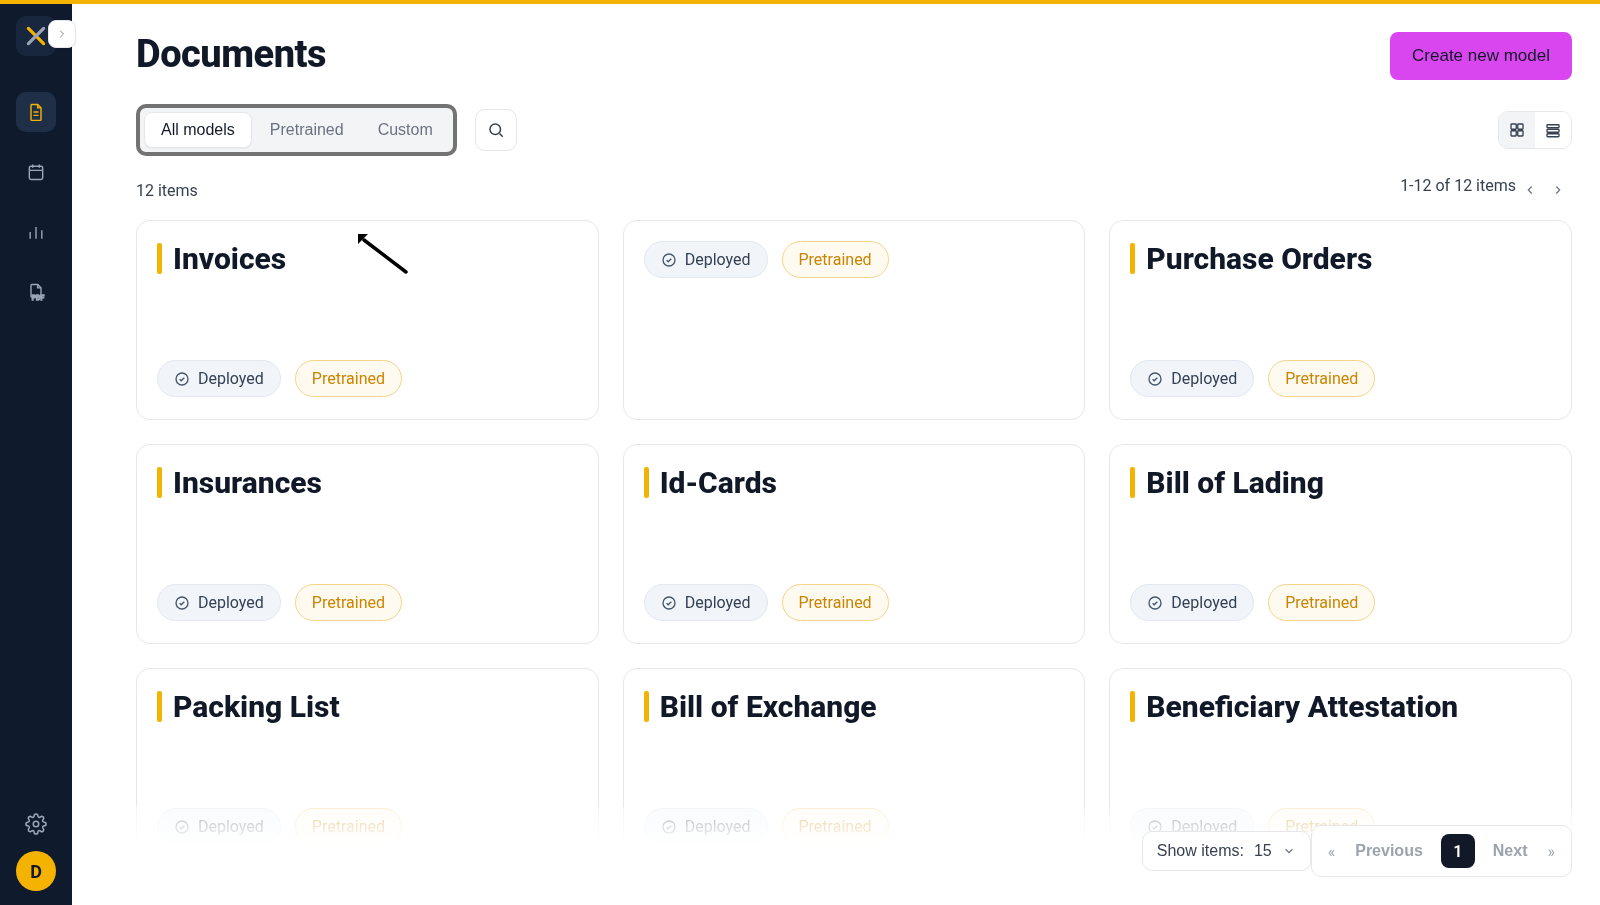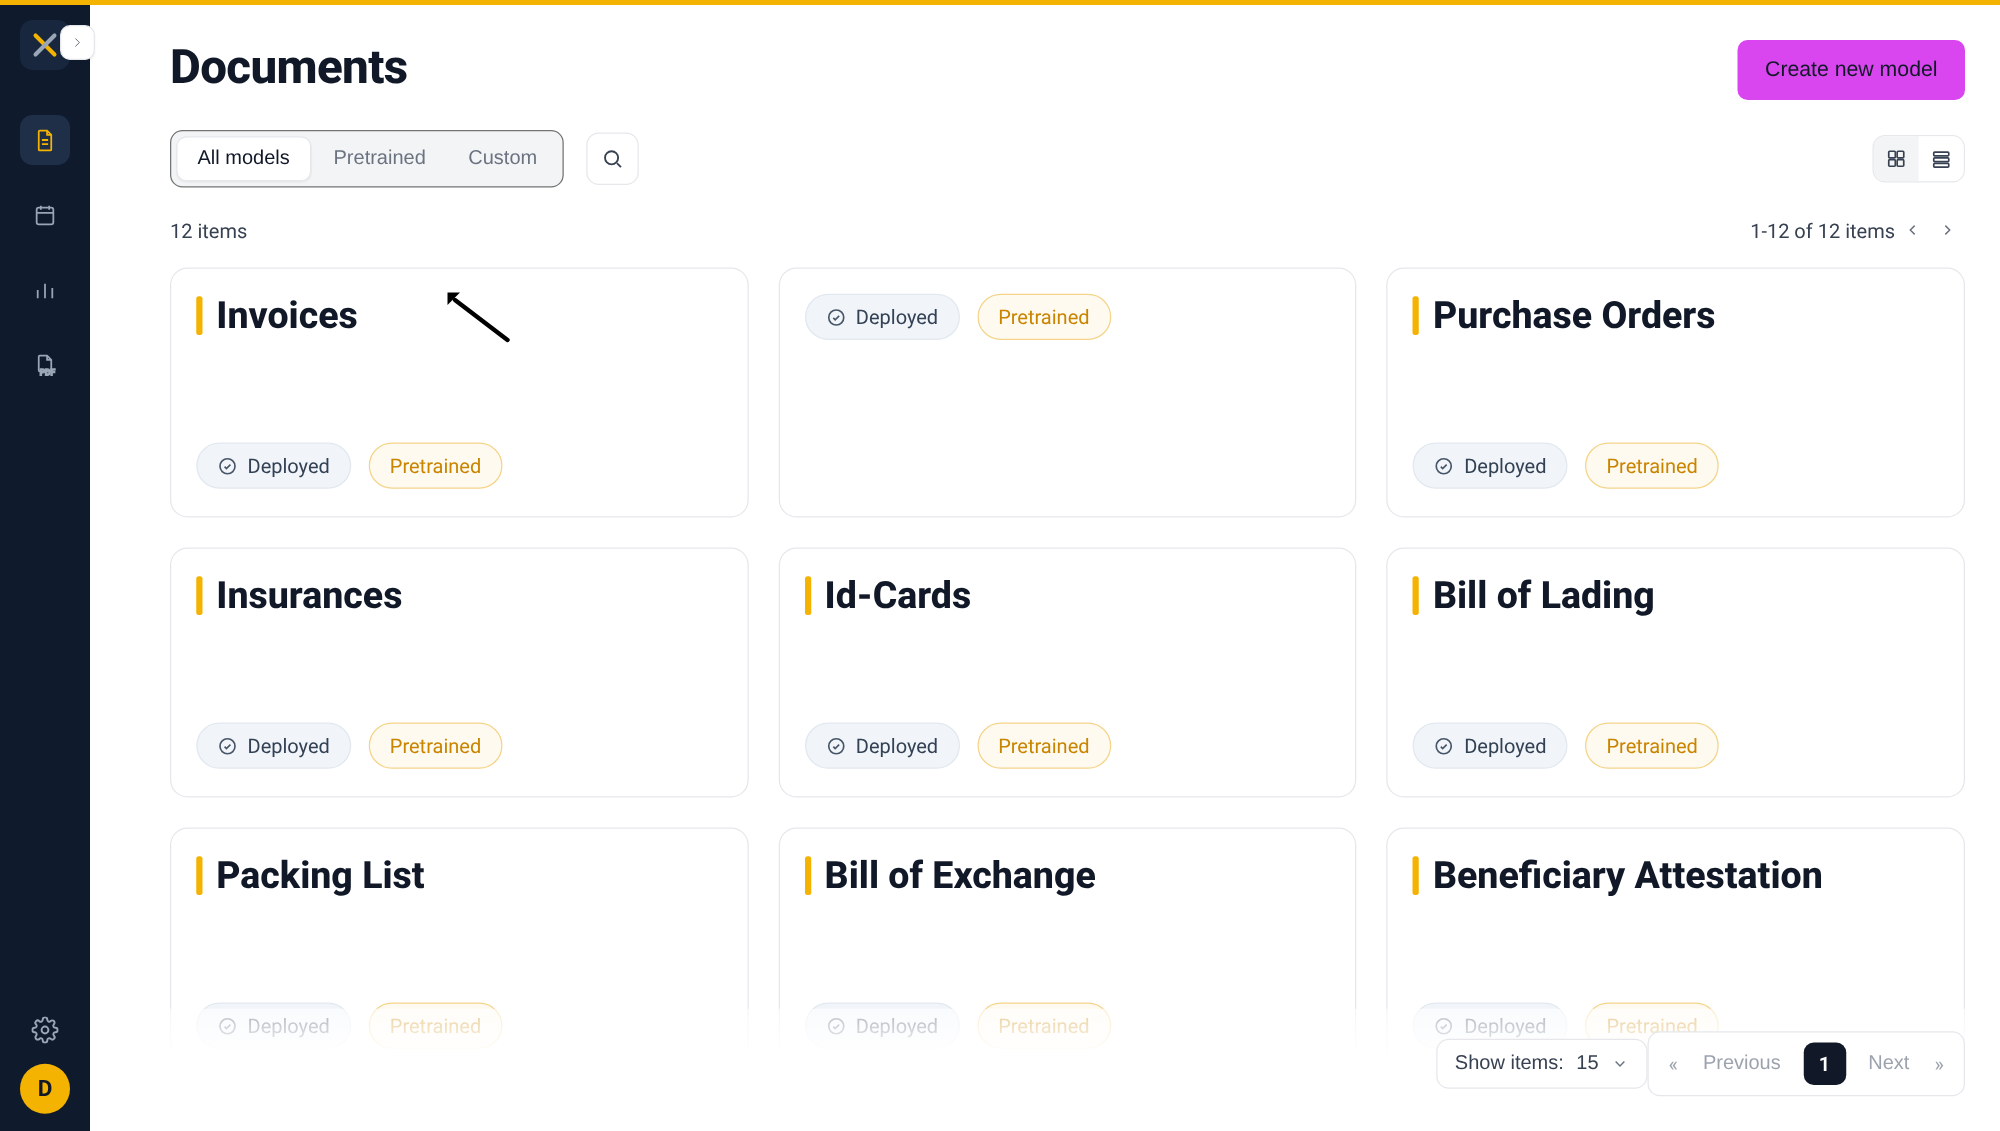--- a/index.html
+++ b/index.html
@@ -121,21 +121,21 @@
   .filters-row {
     margin-top: 24px;
     display: flex;
     align-items: center;
     justify-content: space-between;
   }
   .filters-left { display: flex; gap: 18px; align-items: center; }
   .seg {
     display: inline-flex;
     background: #f3f4f6;
-    border: 1px solid #737373;
+    border: 4px solid #737373;
     border-radius: 10px;
     padding: 4px;
     gap: 2px;
   }
   .seg button {
     border: none;
     background: transparent;
     font-size: 16px;
     padding: 8px 16px;
     border-radius: 8px;
@@ -174,21 +174,21 @@
   .view-toggle svg { width: 18px; height: 18px; stroke: #374151; fill: none; stroke-width: 1.8; }
 
   .meta-row {
     margin-top: 20px;
     display: flex;
     justify-content: space-between;
     align-items: center;
     color: #374151;
     font-size: 16px;
   }
-  .meta-right { display: flex; align-items: center; }
+  .meta-right { display: flex; }
   .chev-btn {
     width: 28px; height: 28px;
     display: flex; align-items: center; justify-content: center;
     background: transparent; border: none; cursor: pointer;
   }
   .chev-btn svg { width: 14px; height: 14px; stroke: #6b7280; fill: none; stroke-width: 2; }
 
   .grid {
     margin-top: 16px;
     display: grid;
@@ -270,20 +270,21 @@
     gap: 12px;
     border: 1px solid #e5e7eb;
     border-radius: 10px;
     padding: 8px 14px;
     background: #fff;
   }
   .pg-btn {
     border: none; background: transparent;
     color: #9ca3af; font-size: 16px; cursor: pointer;
     padding: 4px 6px;
+    font-weight: bold;
   }
   .pg-page {
     width: 34px; height: 34px;
     border-radius: 8px;
     background: #111827;
     color: #fff;
     font-weight: 600;
     display: flex; align-items: center; justify-content: center;
     font-size: 16px;
   }

